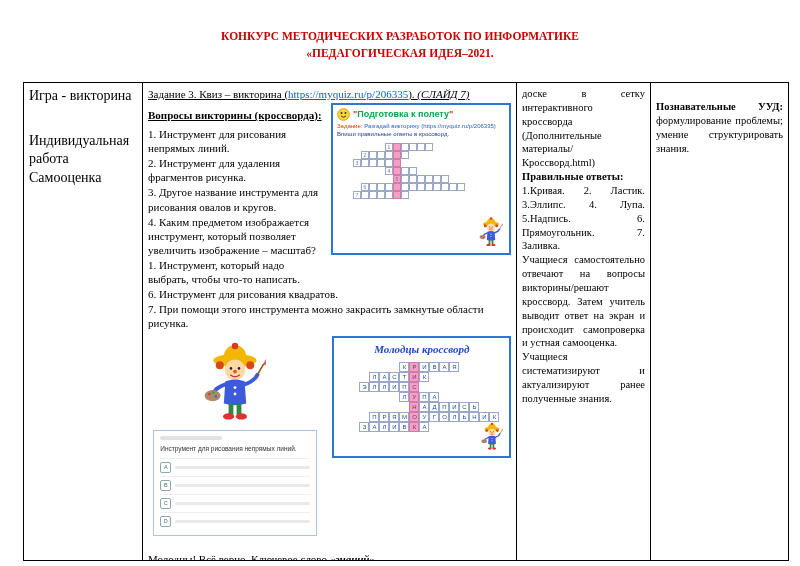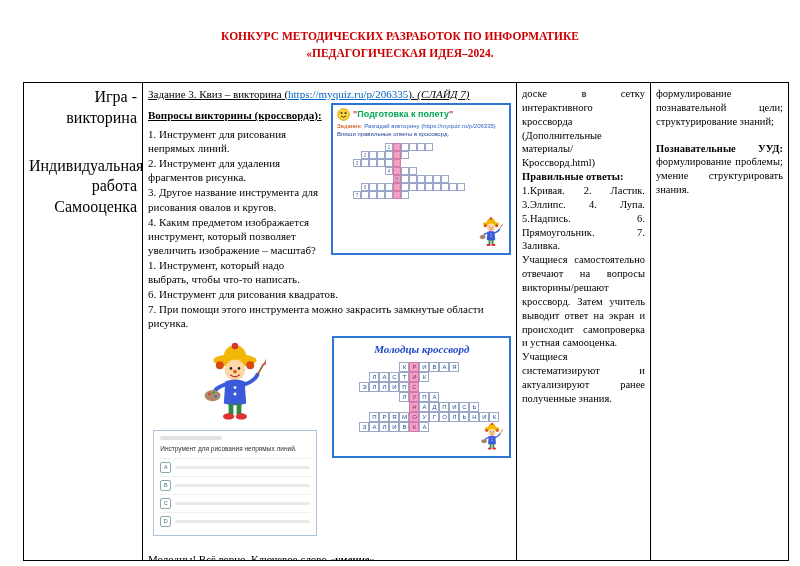--- a/index.html
+++ b/index.html
@@ -4,21 +4,21 @@
 <style>
   html,body{margin:0;padding:0;}
   body{width:800px;height:566px;background:#ffffff;font-family:"Liberation Serif",serif;color:#000;position:relative;overflow:hidden;}
 
   .doc-title{padding-top:28px;text-align:center;color:#cc0000;font-weight:bold;font-size:11.5px;line-height:1.45;}
 
   .doc-table{position:absolute;left:23px;top:82px;width:764px;height:477px;display:grid;grid-template-columns:118px 374px 134px 1fr;border:1px solid #000;background:#fff;}
   .cell{border-left:1px solid #000;padding:4px 5px;overflow:hidden;}
   .cell.c1{border-left:none;}
 
-  .c1{font-size:16px;line-height:1.3;text-align:right;}
+  .c1{font-size:14px;line-height:1.3;}
   .c1 .l2{margin-top:27px;}
   .c1 .l3{margin-top:0;}
 
   .c2{font-size:11px;line-height:1.28;}
   .u{text-decoration:underline;}
   .it{font-style:italic;}
   a.link{color:#0563c1;text-decoration:underline;cursor:pointer;}
   .qhead{font-weight:bold;text-decoration:underline;margin:7px 0 5px;}
   .q{margin:0 0 1px 0;}
 
@@ -94,21 +94,21 @@
       <ellipse cx="42" cy="94" rx="7" ry="4" fill="#e03131"></ellipse>
       <ellipse cx="58" cy="94" rx="7" ry="4" fill="#e03131"></ellipse>
     </symbol>
   </defs>
 </svg>
 
 <div class="page">
 
   <div class="doc-title">
     <div>КОНКУРС МЕТОДИЧЕСКИХ РАЗРАБОТОК ПО ИНФОРМАТИКЕ</div>
-    <div>«ПЕДАГОГИЧЕСКАЯ ИДЕЯ–2024.</div>
+    <div>«ПЕДАГОГИЧЕСКАЯ ИДЕЯ–2021.</div>
   </div>
 
   <div class="doc-table">
 
     <div class="cell c1">
       <div class="l1">Игра - викторина</div>
       <div class="l2">Индивидуальная работа</div>
       <div class="l3">Самооценка</div>
     </div>
 
@@ -274,32 +274,31 @@
               <div class="cwc" style="left: 60px; top: 60px; width: 10px; height: 10px;">В</div>
               <div class="cwc key" style="left: 70px; top: 60px; width: 10px; height: 10px;">К</div>
               <div class="cwc" style="left: 80px; top: 60px; width: 10px; height: 10px;">А</div>
             </div>
           <svg class="clown clown-sm" width="28" height="33">
               <use href="#clown" width="28" height="33"></use>
             </svg>
         </div>
       </div>
 
-      <div class="final-line"><span>Молодцы! Всё верно. Ключевое слово </span><span class="kw">«умение»</span><span>.</span></div>
+      <div class="final-line"><span>Молодцы! Всё верно. Ключевое слово </span><span class="kw">«знаний»</span><span>.</span></div>
 
     </div>
 
     <div class="cell c3">
       <p>доске в сетку интерактивного кроссворда (Дополнительные материалы/Кроссворд.html)</p>
       <p class="b">Правильные ответы:</p>
       <p>1.Кривая. 2. Ластик. 3.Эллипс. 4. Лупа. 5.Надпись. 6. Прямоугольник. 7. Заливка.</p>
       <p>Учащиеся самостоятельно отвечают на вопросы викторины/решают кроссворд. Затем учитель выводит ответ на экран и происходит самопроверка и устная самооценка.</p>
       <p>Учащиеся систематизируют и актуализируют ранее полученные знания.</p>
     </div>
 
     <div class="cell c4">
-      <p>формулирование познавательной цели; структурирование знаний;</p>
       <div class="gap"></div>
       <p><span class="b">Познавательные УУД:</span><span> формулирование проблемы; умение структурировать знания.</span></p>
     </div>
 
   </div>
 </div>
 
 </body></html>

